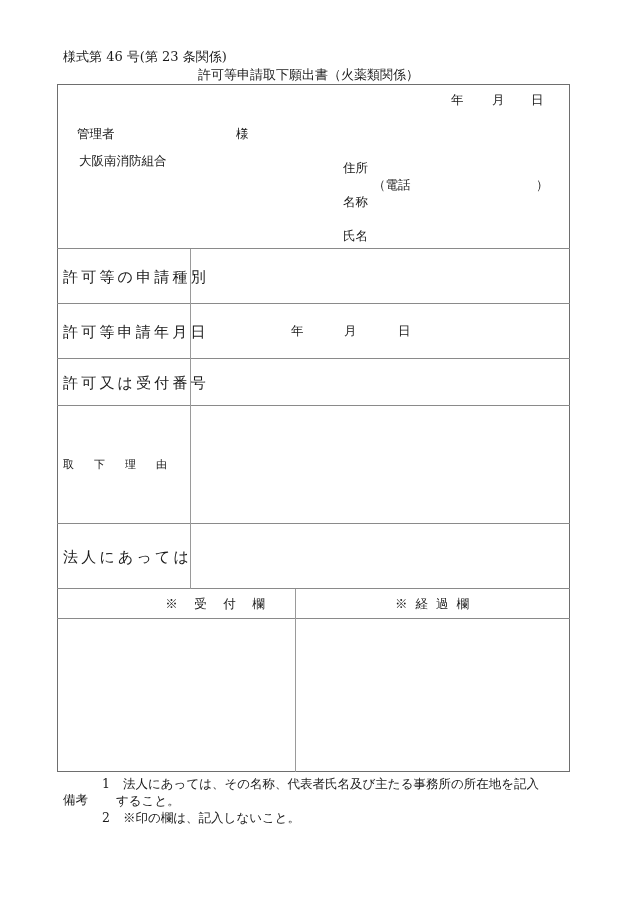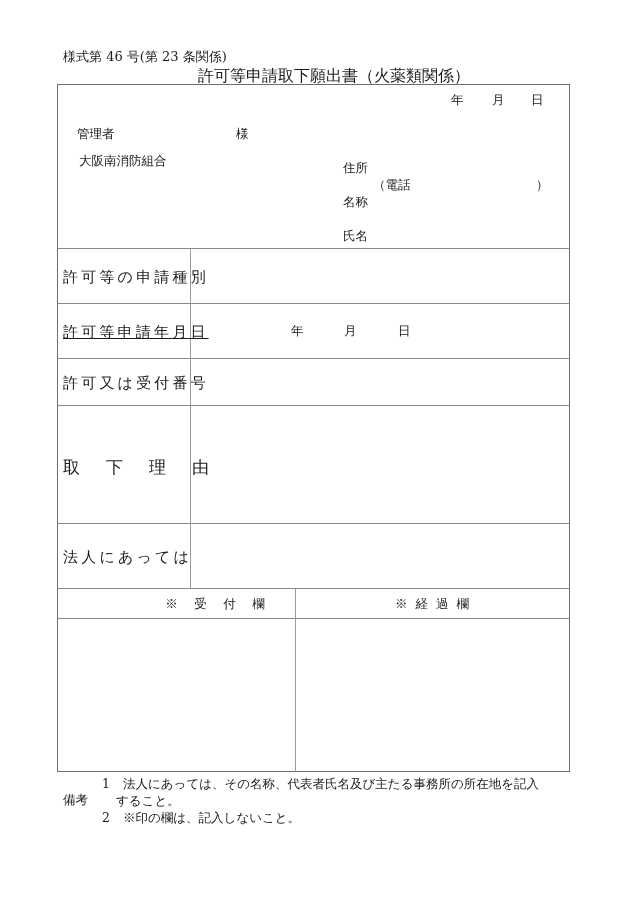--- a/index.html
+++ b/index.html
@@ -3,31 +3,31 @@
   <meta charset="utf-8">
   <style>
     html, body { margin: 0; padding: 0; background: #ffffff; }
     body {
       width: 630px; height: 903px; position: relative; overflow: hidden;
       font-family: "DejaVu Serif", "Liberation Serif", serif;
       color: #1a1a1a; font-size: 13px;
     }
     .abs { position: absolute; white-space: nowrap; line-height: 1; }
     .form-number { left: 63px; top: 50px; font-size: 13px; }
-    .form-title { left: 198px; top: 68px; font-size: 16px; }
+    .form-title { left: 198px; top: 68px; font-size: 13px; }
 
     .outer {
       position: absolute; left: 57px; top: 84px; width: 513px; height: 688px;
       border: 1.5px solid #6e6e6e; box-sizing: border-box;
     }
     .hline { position: absolute; height: 0; border-top: 1.5px solid #8a8a8a; }
     .vline { position: absolute; width: 0; border-left: 1.5px solid #9a9a9a; }
 
     .label-spaced { letter-spacing: 3.2px; font-size: 15px; }
-    .label-wide { font-size: 17px; }
+    .label-wide { font-size: 11px; }
     .small { font-size: 12.5px; }
     .notes { font-size: 12.5px; }
   </style>
 </head>
 <body>
 
 <div class="abs form-number">様式第 46 号(第 23 条関係)</div>
 <div class="abs form-title">許可等申請取下願出書（火薬類関係）</div>
 
 <div class="outer"></div>
@@ -53,21 +53,21 @@
 
 <div class="abs small" style="left:343px; top:162px;">住所</div>
 <div class="abs small" style="left:373px; top:179px;">（電話</div>
 <div class="abs small" style="left:536px; top:179px;">）</div>
 <div class="abs small" style="left:343px; top:196px;">名称</div>
 <div class="abs small" style="left:343px; top:230px;">氏名</div>
 
 <div class="abs label-spaced" style="left:63px; top:270px;">許可等の申請種別</div>
 <div class="abs" style="left:192px; top:250px; width:377px; height:52px;"></div>
 
-<div class="abs label-spaced" style="left:63px; top:325px;text-decoration:underline;">許可等申請年月日</div>
+<div class="abs label-spaced" style="left:63px; top:325px;">許可等申請年月日</div>
 <div class="abs" style="left:192px; top:305px; width:377px; height:52px;"></div>
 <div class="abs small" style="left:291px; top:325px;">年</div>
 <div class="abs small" style="left:344px; top:325px;">月</div>
 <div class="abs small" style="left:398px; top:325px;">日</div>
 
 <div class="abs label-spaced" style="left:63px; top:376px;">許可又は受付番号</div>
 <div class="abs" style="left:192px; top:360px; width:377px; height:44px;"></div>
 
 <div class="abs label-wide" style="left:63px; top:459px; letter-spacing:4.5px;">取　下　理　由</div>
 <div class="abs" style="left:192px; top:407px; width:377px; height:115px;"></div>

